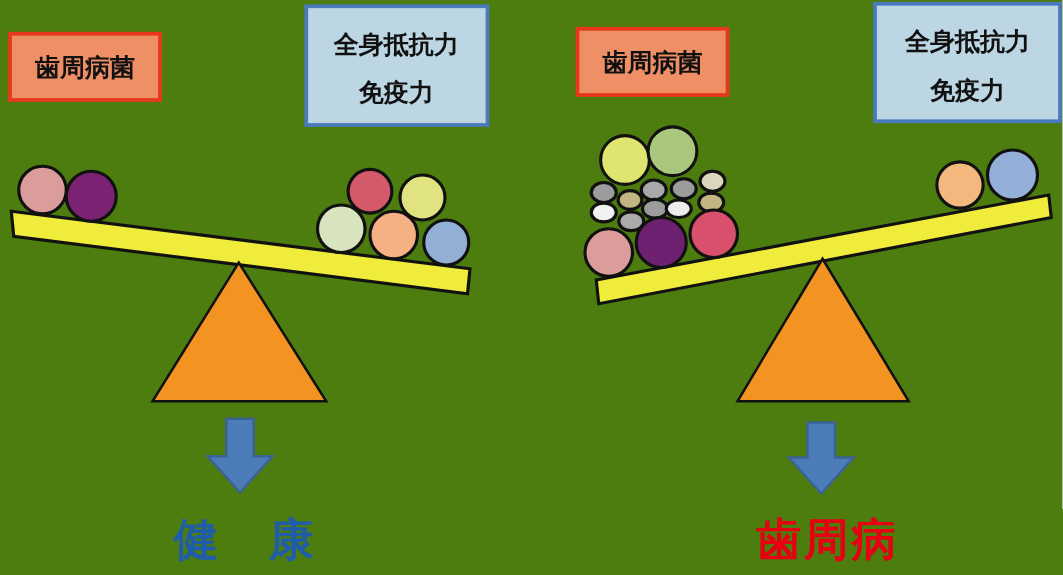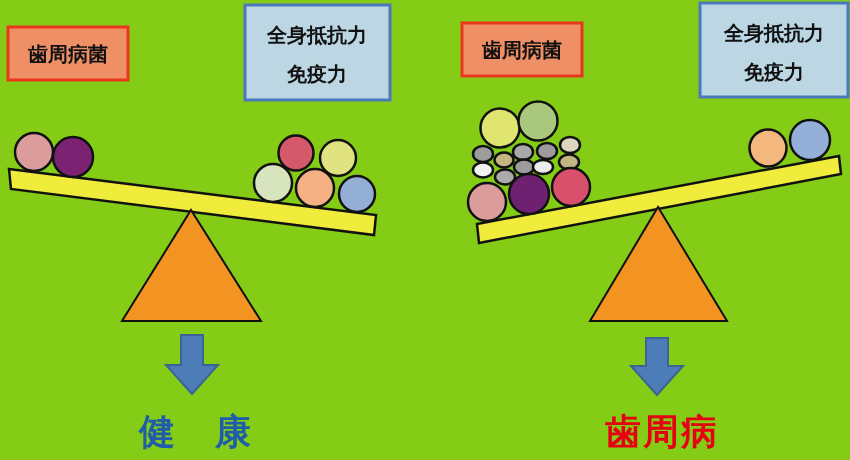--- a/index.html
+++ b/index.html
@@ -1,16 +1,16 @@
 <!DOCTYPE html>
 <html><head>
 <meta charset="utf-8">
 <style>
   html,body{margin:0;padding:0;background:#fff;}
-  .stage{position:relative;width:850px;height:460px;background:#84cc16;overflow:hidden;
+  .stage{position:relative;width:850px;height:460px;background:#4d7c0f;overflow:hidden;
          font-family:"DejaVu Sans","Liberation Sans",sans-serif;}
   svg{display:block;}
   .shape{stroke:#111111;stroke-width:2.5;}
   .plank{stroke:#111111;stroke-width:2.5;}
   .fulcrum{stroke:#111111;stroke-width:2;}
   .arrow{stroke:#3B6394;stroke-width:2;stroke-linejoin:miter;}
   .box{stroke-width:3;}
   .box-label{font-size:20px;font-weight:600;fill:#111111;text-anchor:middle;}
   .result-label{font-size:36px;font-weight:bold;text-anchor:middle;letter-spacing:2px;}
 </style>

